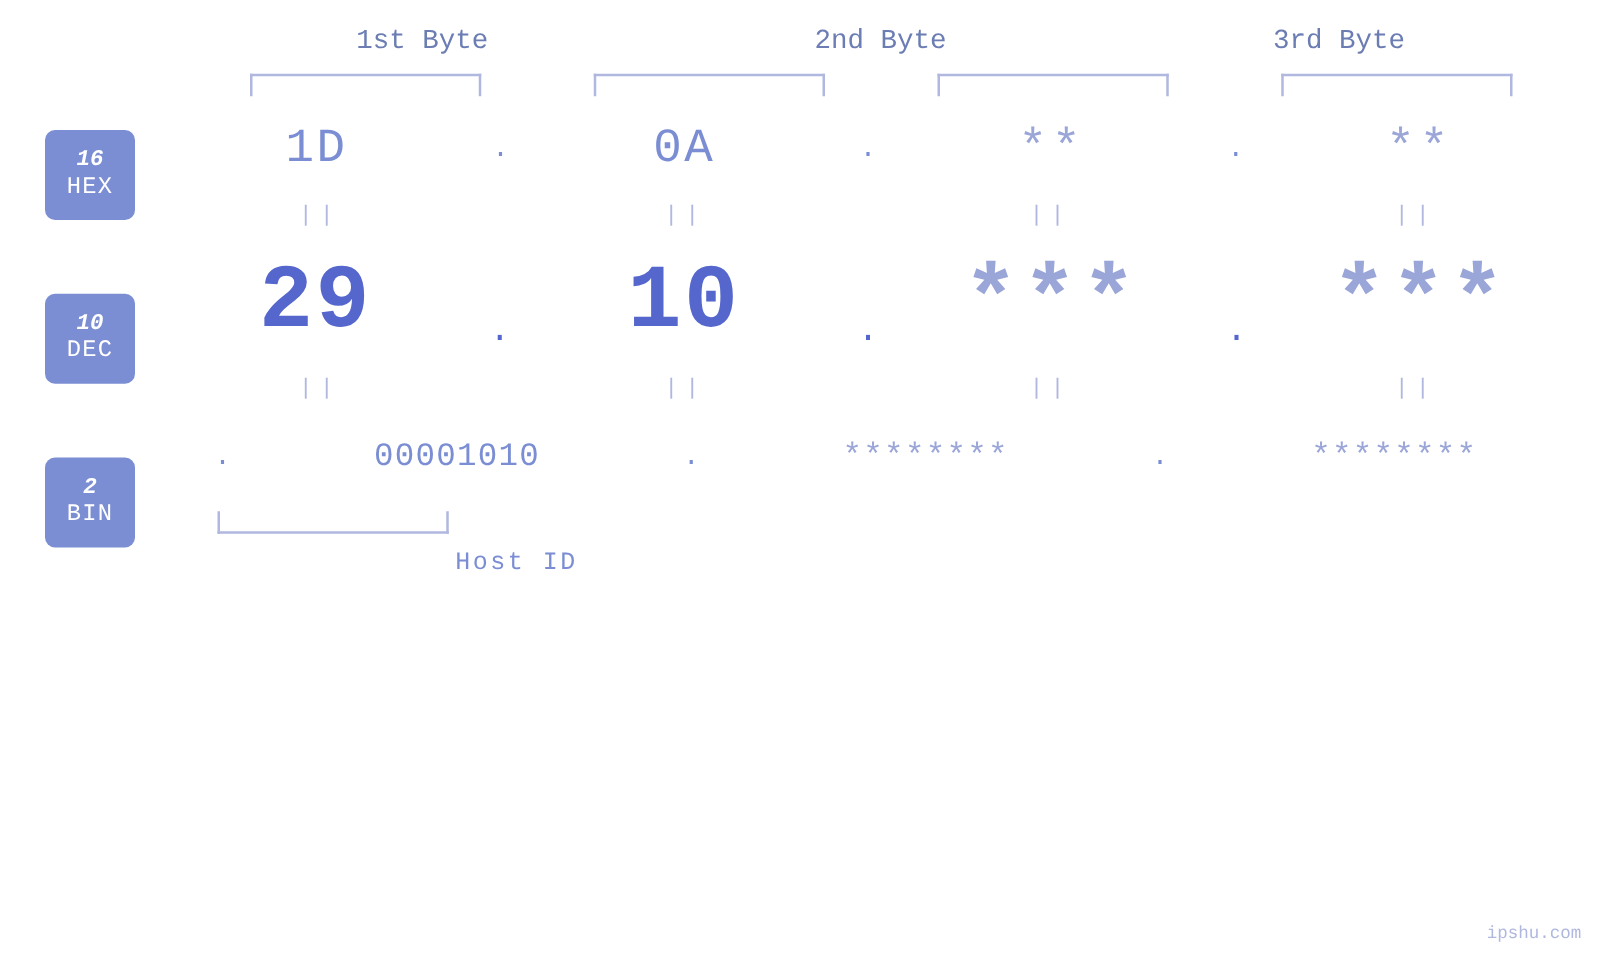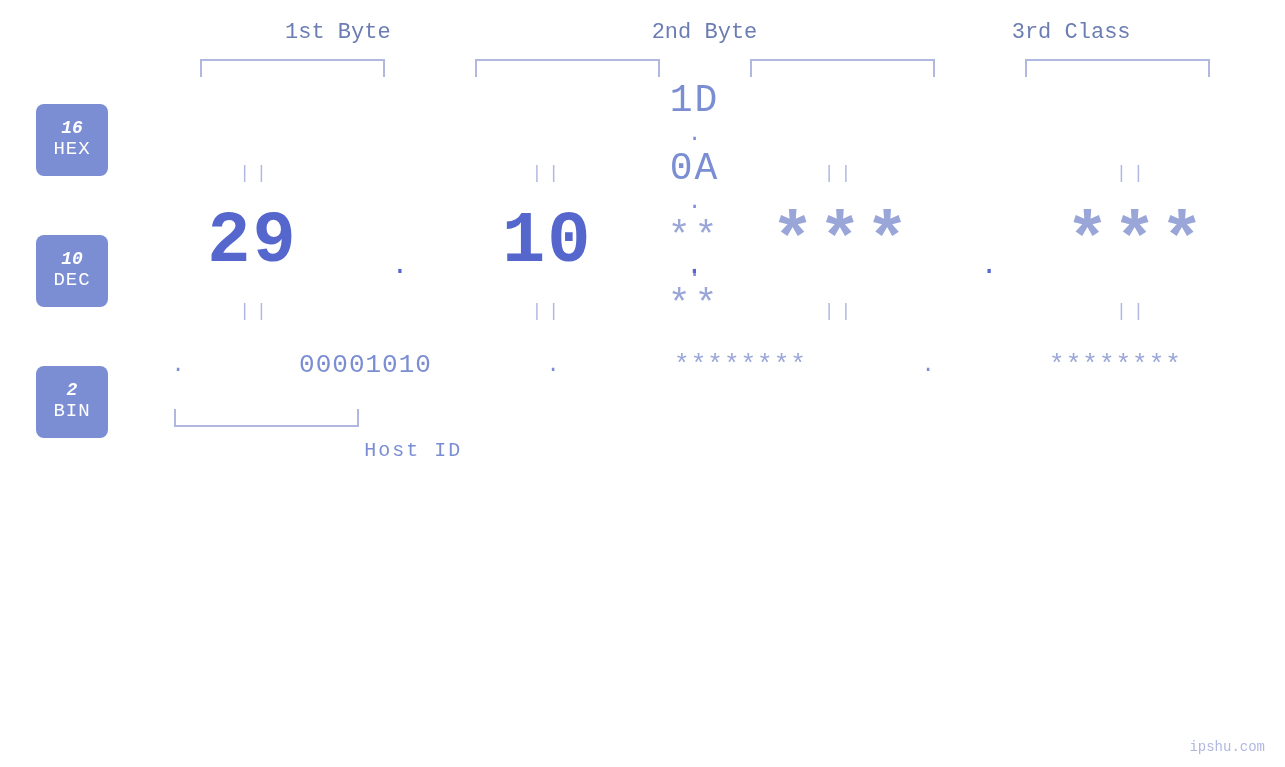--- a/index.html
+++ b/index.html
@@ -158,21 +158,21 @@
     }
   </style>
 </head>
 <body>
 
 <div class="page-container">
 
   <div style="display:flex; width:1100px; margin-left:140px; justify-content:space-around; margin-bottom:6px;">
     <div class="byte-label">1st Byte</div>
     <div class="byte-label">2nd Byte</div>
-    <div class="byte-label">3rd Class</div>
+    <div class="byte-label">3rd Byte</div>
   </div>
 
   <div style="display:flex; width:1100px; margin-left:140px; height:28px;">
     <div style="flex:1; display:flex; justify-content:center;">
       <div style="width:185px; height:18px; border:2px solid #b0b8e0; border-bottom:none; margin-top:8px;"></div>
     </div>
     <div style="flex:1; display:flex; justify-content:center;">
       <div style="width:185px; height:18px; border:2px solid #b0b8e0; border-bottom:none; margin-top:8px;"></div>
     </div>
     <div style="flex:1; display:flex; justify-content:center;">
@@ -195,21 +195,21 @@
         <span class="badge-label">DEC</span>
       </div>
       <div class="badge">
         <span class="badge-number">2</span>
         <span class="badge-label">BIN</span>
       </div>
     </div>
 
     <div class="rows-container">
 
-      <div style="display:flex; align-items:center; justify-content:space-around; width:100%; height:80px;flex-direction:column;">
+      <div style="display:flex; align-items:center; justify-content:space-around; width:100%; height:80px;">
         <div style="width:220px; text-align:center;">
           <span class="value-hex">1D</span>
         </div>
         <span class="dot-small">.</span>
         <div style="width:220px; text-align:center;">
           <span class="value-hex">0A</span>
         </div>
         <span class="dot-small">.</span>
         <div style="width:220px; text-align:center;">
           <span class="masked-hex">**</span>

